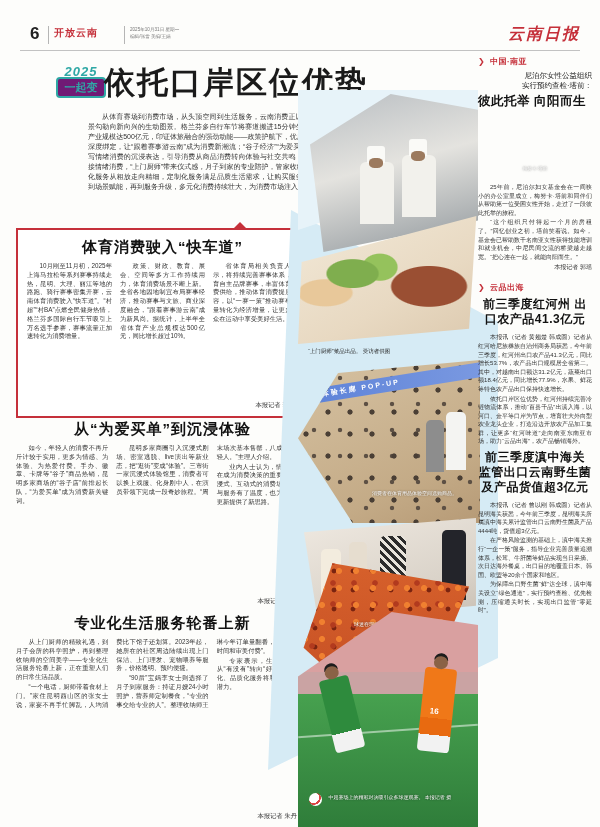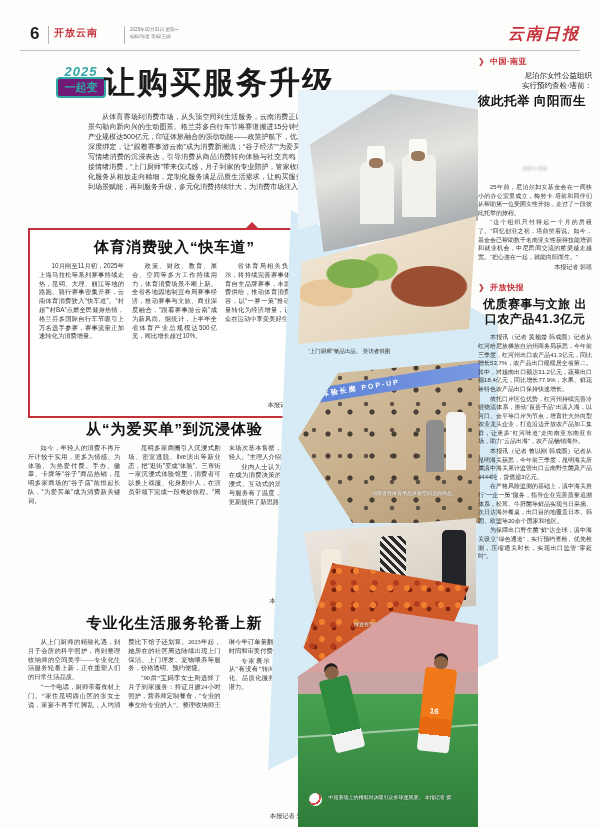--- a/index.html
+++ b/index.html
@@ -19,31 +19,31 @@
   
   .badge { position:absolute; left:56px; top:64px; width:50px; text-align:center; }
   .badge-year { font-size:13px; font-weight:800; color:#2fa8a5; font-style:italic; letter-spacing:1px; }
   .badge-box { margin-top:-2px; border:2px solid #2fa8a5; border-radius:4px; background:#701a75; color:#2fa8a5; font-size:11px; font-weight:800; padding:1px 3px; }
   .main-headline { position:absolute; left:104px; top:62px; font-size:31px; font-weight:800; color:#1a1a1a; letter-spacing:2px; }
 
   .lead { position:absolute; left:88px; top:112px; width:272px; font-size:7px; line-height:10px; color:#333; text-align:justify; }
   .lead p { text-indent:2em; }
 
   
-  .article { position:absolute; left:28px; width:293px; }
+  .article { position:absolute; left:16px; width:293px; }
   .article h2 { text-align:center; font-size:15px; font-weight:800; color:#111; letter-spacing:1px; margin-bottom:5px; }
   .art-body { column-count:3; column-gap:8px; font-size:6.3px; line-height:8.8px; color:#333; text-align:justify; overflow:hidden; }
   .art-body p, .para { text-indent:2em; margin-bottom:1px; }
   .byline { position:absolute; right:12px; bottom:6px; font-size:6.3px; color:#333; background:transparent; }
 
   .boxed { border:2px solid #c5303a; padding:8px 9px 16px; height:190px; top:228px; background:#fff; }
   .notch { position:absolute; top:-8px; left:74%; width:0; height:0; border-left:8px solid transparent; border-right:8px solid transparent; border-bottom:8px solid #c5303a; }
   .art2 { top:420px; height:192px; }
   .art2 .art-body { height:165px; }
-  .art3 { top:614px; height:213px;font-family:Liberation Serif, serif; }
+  .art3 { top:614px; height:213px; }
   .art3 .art-body { height:186px; }
   .boxed .art-body { height:140px; }
 
   
   .collage { position:absolute; left:298px; top:90px; width:180px; height:737px; }
   .wedge1 { position:absolute; left:-30px; top:120px; width:230px; height:560px; background:#d6ebf5; clip-path:polygon(10% 0,100% 20%,100% 80%,0 100%); }
   .wedge2 { position:absolute; left:0; top:0; width:180px; height:200px; background:#e7f3f9; clip-path:polygon(0 0,100% 0,100% 40%,0 70%); }
   .photo { position:absolute; overflow:hidden; }
 
   .ph-chefs { left:12px; top:4px; width:168px; height:158px; clip-path:polygon(0 32%,48% 0,100% 10%,100% 80%,8% 100%); background:linear-gradient(165deg,#b9bec2 0%,#e4e3df 45%,#8f969b 100%); }
@@ -129,21 +129,21 @@
       <span>编辑/张雪 美编/王娟</span>
     </span>
     <span class="masthead">云南日报</span>
   </div>
   <div class="hrule"></div>
 
   <div class="badge">
     <div class="badge-year">2025</div>
     <div class="badge-box">一起变</div>
   </div>
-  <div class="main-headline">让购买服务升级</div>
+  <div class="main-headline">依托口岸区位优势</div>
 
   <div class="lead">
       <p>从体育赛场到消费市场，从头顶空间到生活服务，云南消费正以多元业态、创新场景勾勒向新向兴的生动图景。格兰芬多自行车节将赛道搬进15分钟生活圈，上半年体育产业规模达500亿元，印证体旅融合的强劲动能——政策护航下，优质赛事与文旅、商业深度绑定，让“跟着赛事游云南”成为消费新潮流；“谷子经济”“为爱买单”的热潮涌动，续写情绪消费的沉浸表达，引导消费从商品消费转向体验与社交共鸣；商家以温泉场景承接情绪消费，“上门厨师”带来仪式感，月子到家的专业陪护，管家收纳的生活美学，专业化服务从粗放走向精细，定制化服务满足品质生活需求，让购买服务升级。从产业融合到场景赋能，再到服务升级，多元化消费持续壮大，为消费市场注入新活力。</p>
     </div>
 
   <div class="article boxed">
     <div class="notch"></div>
     <h2>体育消费驶入“快车道”</h2>
     <div class="art-body">
         <p class="para">10月刚至11月初，2025年上海马拉松等系列赛事持续走热，昆明、大理、丽江等地的路跑、骑行赛事密集开赛，云南体育消费驶入“快车道”。“村超”“村BA”点燃全民健身热情，格兰芬多国际自行车节吸引上万名选手参赛，赛事流量正加速转化为消费增量。</p>
@@ -243,32 +243,33 @@
     </div>
     <div class="sb-body">
         <p class="para">25年前，尼泊尔妇女基金会在一间狭小的办公室里成立，梅努卡·塔前和同伴们从帮助第一位受困女性开始，走过了一段彼此托举的旅程。</p>
         <p class="para">“这个组织只付得起一个月的房租了。”回忆创业之初，塔前笑着说。如今，基金会已帮助数千名南亚女性获得技能培训和就业机会，中尼民间交流的桥梁越走越宽。“把心连在一起，就能向阳而生。”</p>
       </div>
     <div class="sb-byline">本报记者 郭瑶</div>
 
     <div class="kb">
       <div class="tag">
         <span class="arrow">❯</span>
-        <span>开放快报</span>
+        <span>云品出海</span>
       </div>
 
       <div>
-        <div class="kb-title">优质赛事与文旅 出口农产品41.3亿元</div>
+        <div class="kb-title">前三季度红河州 出口农产品41.3亿元</div>
         <div class="sb-body">
             <p class="para">本报讯（记者 黄翘楚 韩成圆）记者从红河哈尼族彝族自治州商务局获悉，今年前三季度，红河州出口农产品41.3亿元，同比增长53.7%，农产品出口规模居全省第二。其中，对越南出口额达31.2亿元，蔬菜出口额18.4亿元，同比增长77.9%，水果、鲜花等特色农产品出口保持快速增长。</p>
             <p class="para">依托口岸区位优势，红河州持续完善冷链物流体系，推动“百县千品”出滇入海，以河口、金平等口岸为节点，培育壮大外向型农业龙头企业，打造沿边开放农产品加工集群，让更多“红河味道”走向南亚东南亚市场，助力“云品出海”，农产品畅销海外。</p>
           </div>
       </div>
 
       <div>
+        <div class="kb-title">前三季度滇中海关 监管出口云南野生菌 及产品货值超3亿元</div>
         <div class="sb-body">
             <p class="para">本报讯（记者 曾以刚 韩成圆）记者从昆明海关获悉，今年前三季度，昆明海关所属滇中海关累计监管出口云南野生菌及产品4444吨，货值超3亿元。</p>
             <p class="para">在严格风险监测的基础上，滇中海关推行“一企一策”服务，指导企业完善质量追溯体系，松茸、牛肝菌等鲜品实现当日采摘、次日达海外餐桌，出口目的地覆盖日本、韩国、欧盟等20余个国家和地区。</p>
             <p class="para">为保障出口野生菌“鲜”达全球，滇中海关设立“绿色通道”，实行预约查检、优先检测，压缩通关时长，实现出口监管“零延时”。</p>
           </div>
       </div>
     </div>
   </div>
 
 </div>

